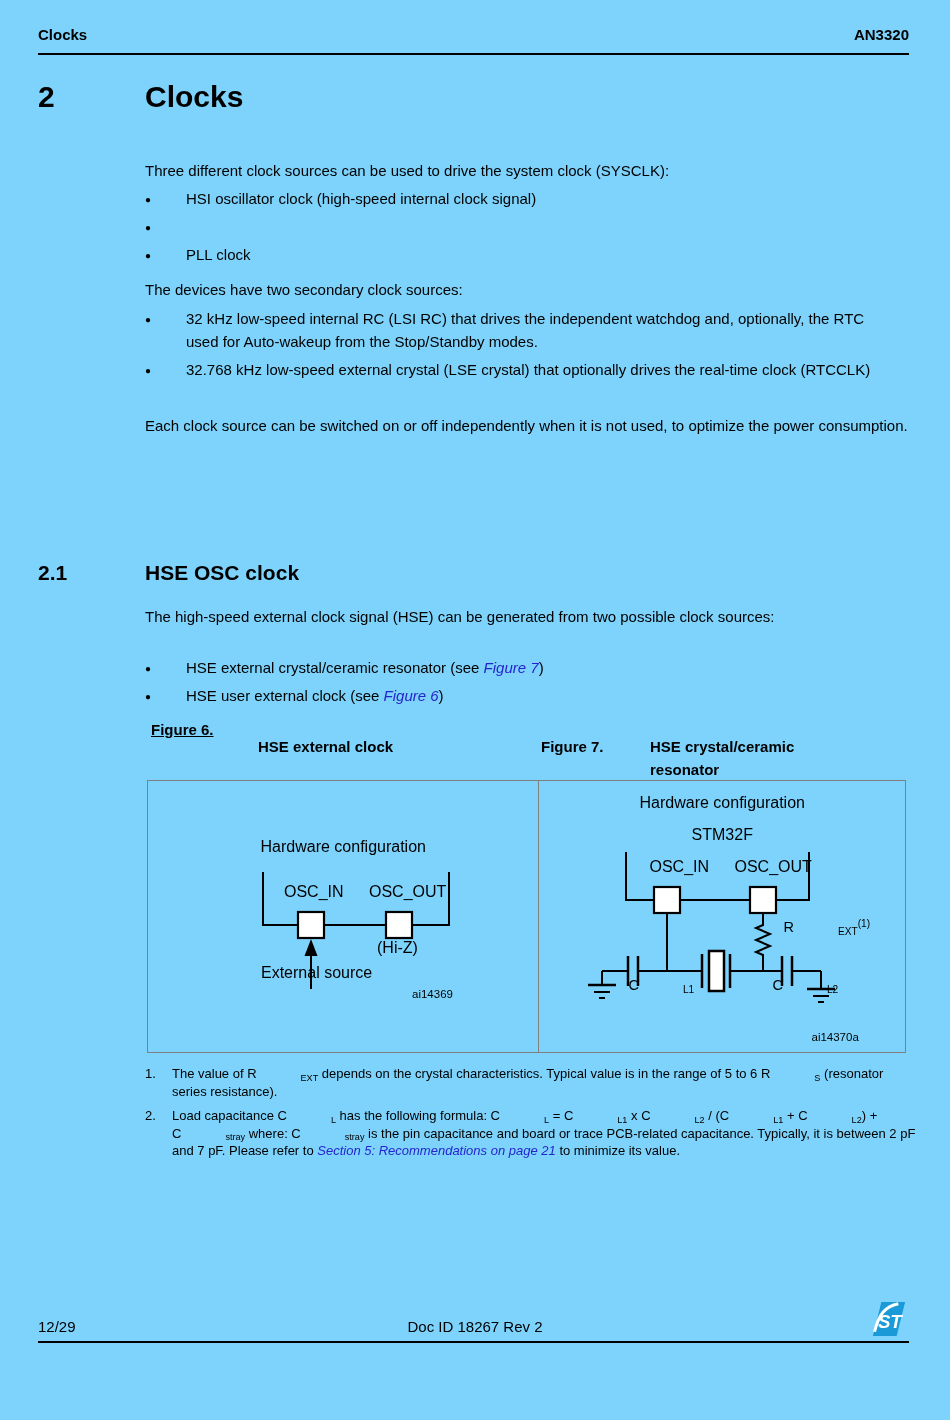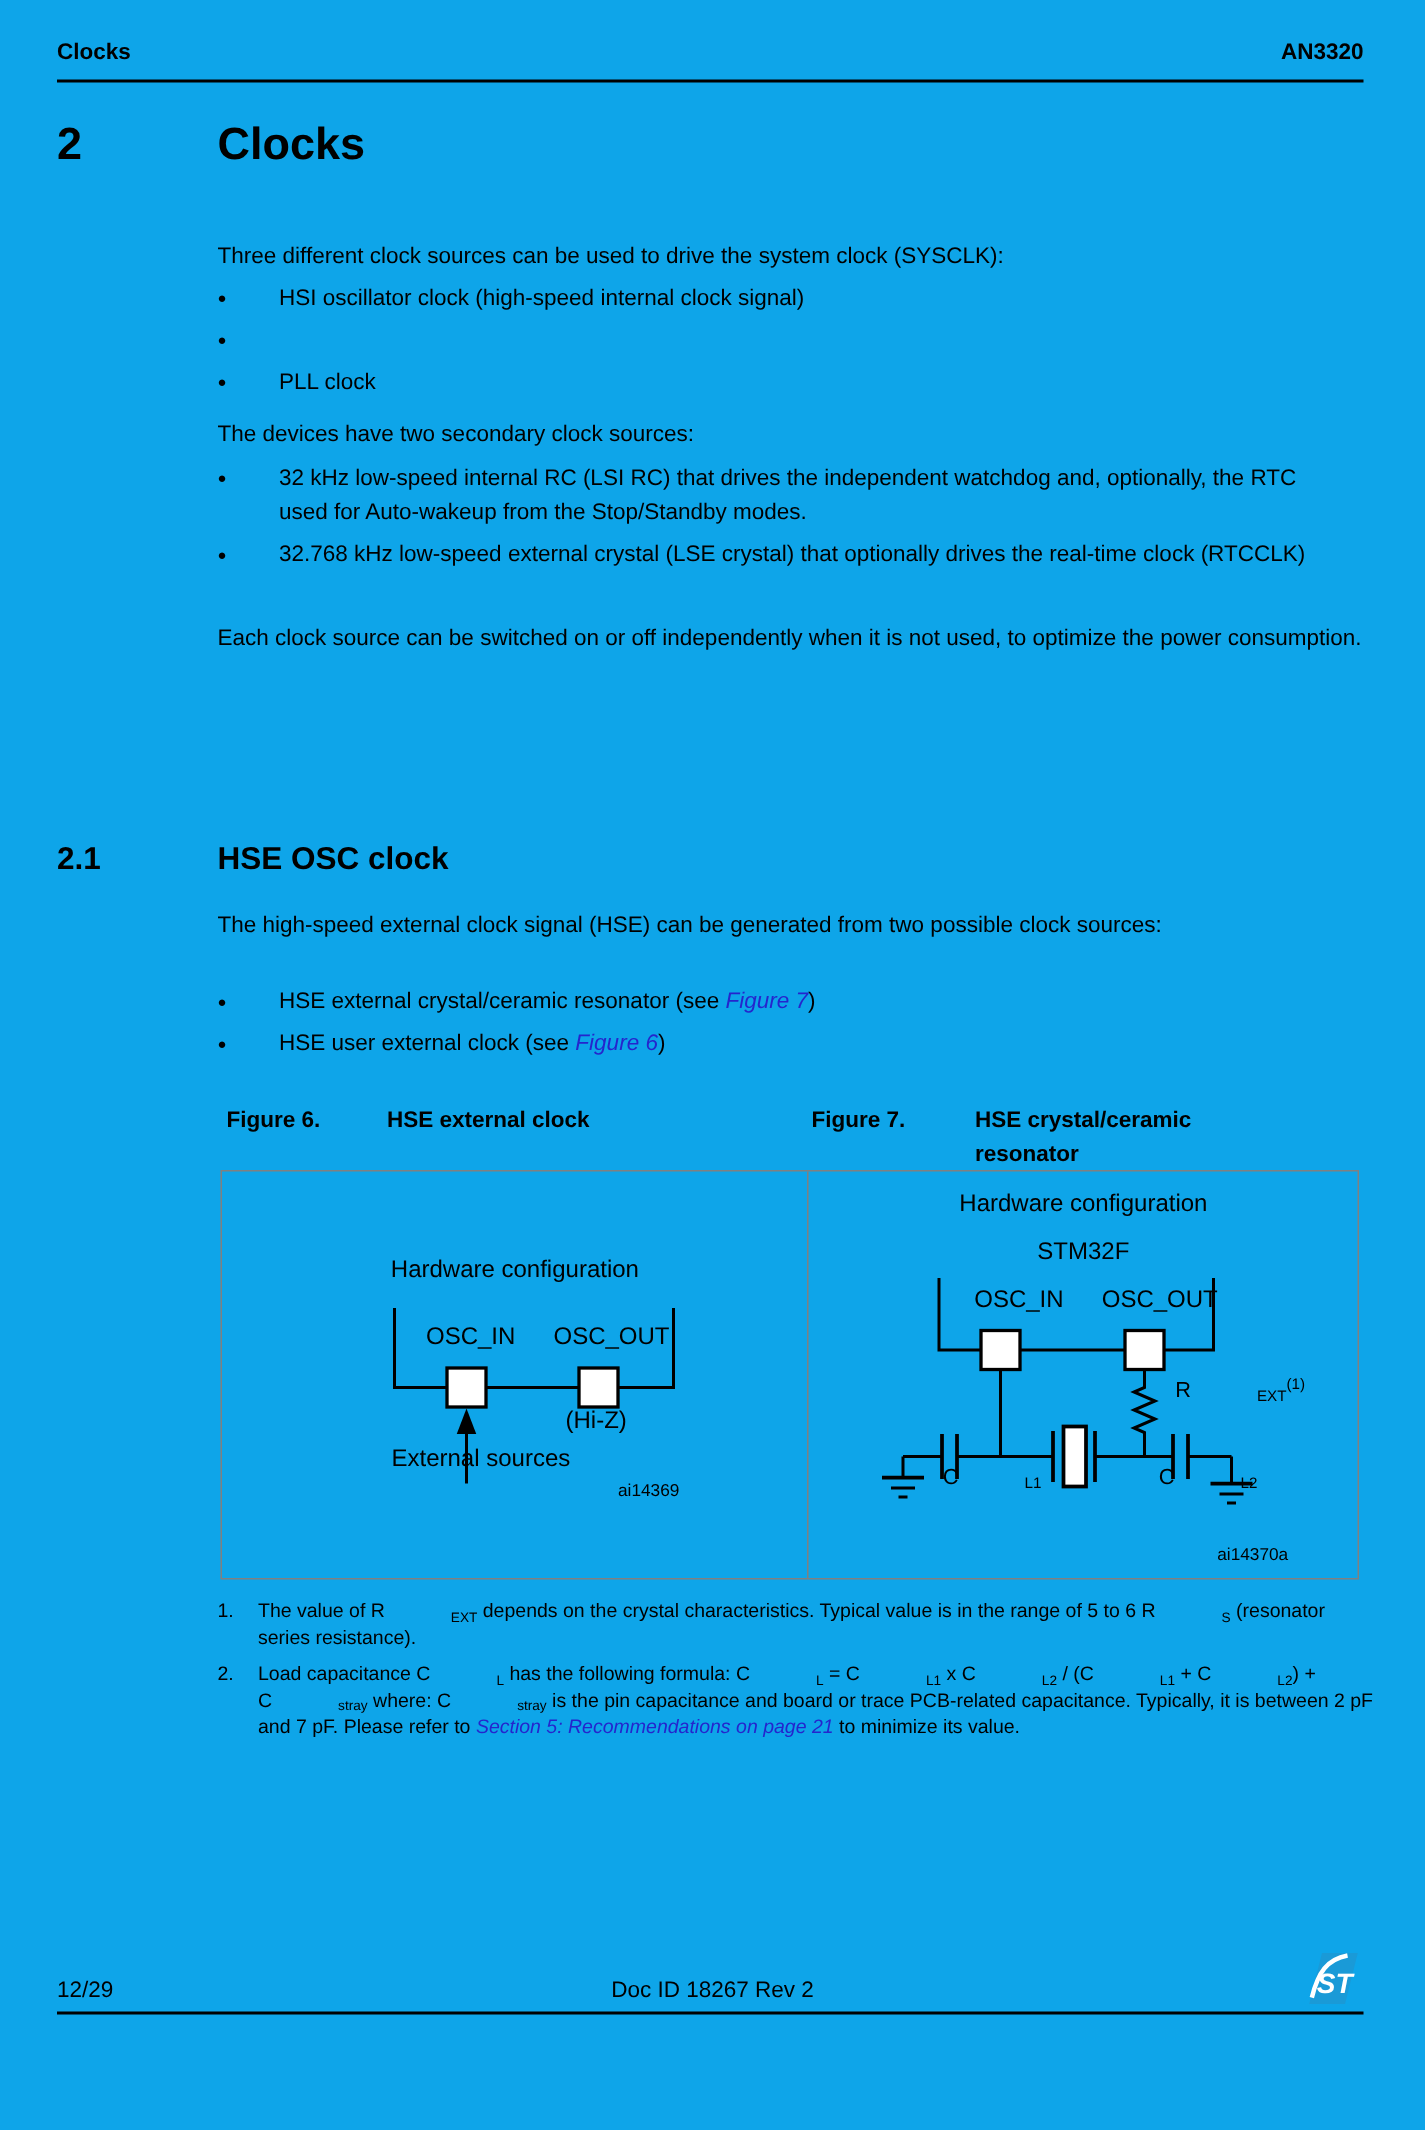--- a/index.html
+++ b/index.html
@@ -1,18 +1,18 @@
 <!DOCTYPE html>
 <html><head>
 <meta charset="utf-8">
 <style>
   * { margin:0; padding:0; box-sizing:border-box; }
   html,body { background:#ffffff; }
   .page {
-    position:relative; width:950px; height:1420px; background:#0ea5e9;
+    position:relative; width:950px; height:1420px; background:#7dd3fc;
     font-family:"Liberation Sans", sans-serif; color:#000;
     overflow:hidden;
   }
   .abs { position:absolute; }
   .hdr-text { font-size:15px; font-weight:bold; }
   .rule { position:absolute; height:2px; background:#000; }
   .h1 { font-size:30px; font-weight:bold; letter-spacing:0; }
   .h2 { font-size:21px; font-weight:bold; }
   .body-text { font-size:15px; line-height:22.5px; }
   .bullet-row { position:absolute; display:flex; font-size:15px; line-height:22.5px; }
@@ -81,40 +81,40 @@
 
   <div class="bullet-row" style="left:145px; top:657px; width:760px;">
     <span class="bullet-dot">●</span>
     <span><span>HSE external crystal/ceramic resonator (see </span><span class="doclink">Figure 7</span><span>)</span></span>
   </div>
   <div class="bullet-row" style="left:145px; top:685px; width:760px;">
     <span class="bullet-dot">●</span>
     <span><span>HSE user external clock (see </span><span class="doclink">Figure 6</span><span>)</span></span>
   </div>
 
-  <div class="abs figcap" style="left:151px; top:735px;">Figure 6.</div>
+  <div class="abs figcap" style="left:151px; top:718px;text-decoration:underline;">Figure 6.</div>
   <div class="abs figcap" style="left:258px; top:735px;">HSE external clock</div>
   <div class="abs figcap" style="left:541px; top:735px;">Figure 7.</div>
   <div class="abs figcap" style="left:650px; top:735px; width:215px;">HSE crystal/ceramic resonator</div>
 
   <div class="figwrap">
 
     <div class="figbox left">
       <svg width="391" height="273" viewBox="0 0 391 273">
         <path d="M115,91 L115,144 L301,144 L301,91" fill="none" stroke="#000" stroke-width="2"></path>
         <rect x="150" y="131" width="26" height="26" fill="#fff" stroke="#000" stroke-width="2.2"></rect>
         <rect x="238" y="131" width="26" height="26" fill="#fff" stroke="#000" stroke-width="2.2"></rect>
         <line x1="163" y1="208" x2="163" y2="172" stroke="#000" stroke-width="2"></line>
         <polygon points="163,158 156.5,175 169.5,175" fill="#000"></polygon>
       </svg>
       <span class="figlabel" style="left:0; top:57px; width:100%; text-align:center;">Hardware configuration</span>
       <span class="figlabel" style="left:136px; top:102px;">OSC_IN</span>
       <span class="figlabel" style="left:221px; top:102px;">OSC_OUT</span>
       <span class="figlabel" style="left:229px; top:158px;">(Hi-Z)</span>
-      <span class="figlabel" style="left:113px; top:183px;">External sources</span>
+      <span class="figlabel" style="left:113px; top:183px;">External source</span>
       <span class="figsmall" style="left:264px; top:207px;">ai14369</span>
     </div>
 
     <div class="figbox right">
       <svg width="366" height="273" viewBox="0 0 366 273">
         <path d="M87,71 L87,119 L270,119 L270,71" fill="none" stroke="#000" stroke-width="2"></path>
         <rect x="115" y="106" width="26" height="26" fill="#fff" stroke="#000" stroke-width="2.2"></rect>
         <rect x="211" y="106" width="26" height="26" fill="#fff" stroke="#000" stroke-width="2.2"></rect>
         <line x1="128" y1="132" x2="128" y2="190" stroke="#000" stroke-width="2"></line>
         <polyline points="224,132 224,144 217,147 231,153 217,159 231,165 217,171 224,174 224,190" fill="none" stroke="#000" stroke-width="2"></polyline>

